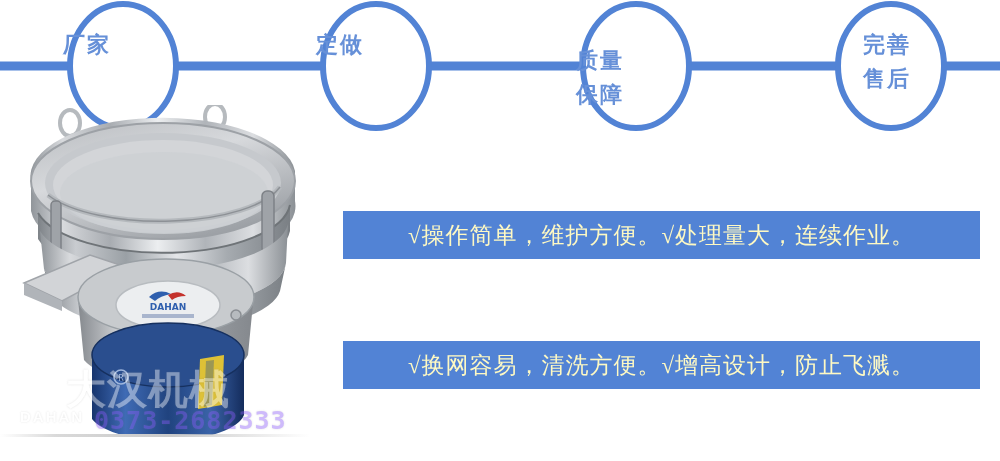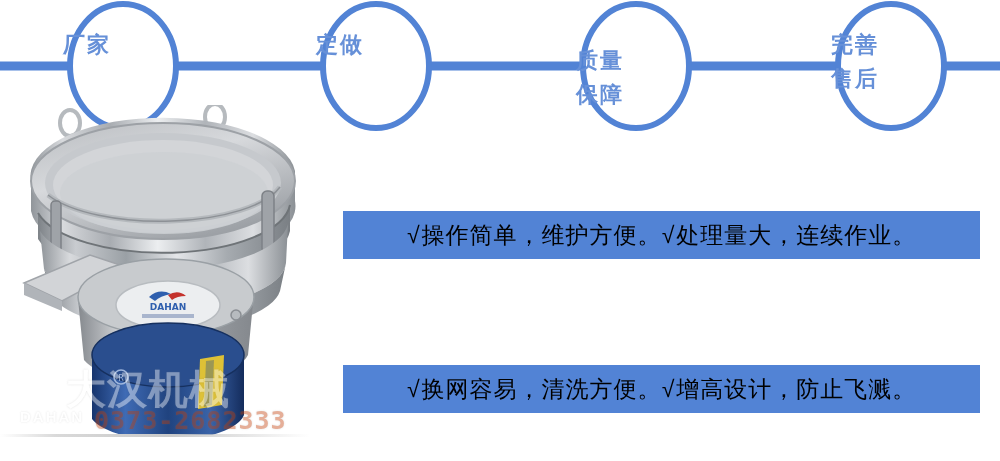--- a/index.html
+++ b/index.html
@@ -84,21 +84,21 @@
     letter-spacing: 1px;
     text-shadow: 0 0 2px rgba(120,120,120,.55);
     font-family: Liberation Mono, monospace;
   }
   #watermark .wm-sub {
     position: absolute;
     left: 86px;
     top: 44px;
     font-size: 25px;
     font-weight: bold;
-    color: #c2410c;
+    color: #8b5cf6;
     letter-spacing: 1px;
     text-shadow: 0 0 2px rgba(120,120,120,.55);
     font-family: "DejaVu Sans Mono", monospace;
   }
   #watermark .wm-en {
     position: absolute;
     left: 12px;
     top: 46px;
     font-size: 15px;
     font-weight: bold;
@@ -117,27 +117,27 @@
     position: absolute;
     left: 343px;
     width: 637px;
     height: 48px;
     background: #5283d5;
     display: flex;
     align-items: center;
     justify-content: center;
   }
   #feature-banner-1 { top: 211px; }
-  #feature-banner-2 { top: 341px; margin-top: 24px; }
+  #feature-banner-2 { top: 341px; }
   .feature-text {
-    color: #000000;
+    color: #fef9c3;
     font-size: 23px;
     letter-spacing: 1px;
     white-space: nowrap;
-    font-family: Liberation Mono, monospace;
+    font-family: Liberation Serif, serif;
   }
 </style>
 </head>
 <body>
 
 <div id="page">
 
   <div id="badge-strip">
     <svg width="1000" height="140" viewBox="0 0 1000 140" aria-hidden="true">
 
@@ -163,21 +163,21 @@
 
     <div class="badge-label" style="left:316px; top:28px;">
       <span class="l2">定做</span>
     </div>
 
     <div class="badge-label" style="left:576px; top:44px;">
       <span class="l1">质量</span>
       <span class="l2">保障</span>
     </div>
 
-    <div class="badge-label" style="left:831px; top:28px;">
+    <div class="badge-label" style="left:863px; top:28px;">
       <span class="l1">完善</span>
       <span class="l2">售后</span>
     </div>
   </div>
 
   <div id="product-photo">
     <svg width="290" height="330" viewBox="0 0 290 330" aria-hidden="true">
       <defs>
         <linearGradient id="steelH" x1="0" y1="0" x2="1" y2="0">
           <stop offset="0%" stop-color="#8f9499"></stop>

